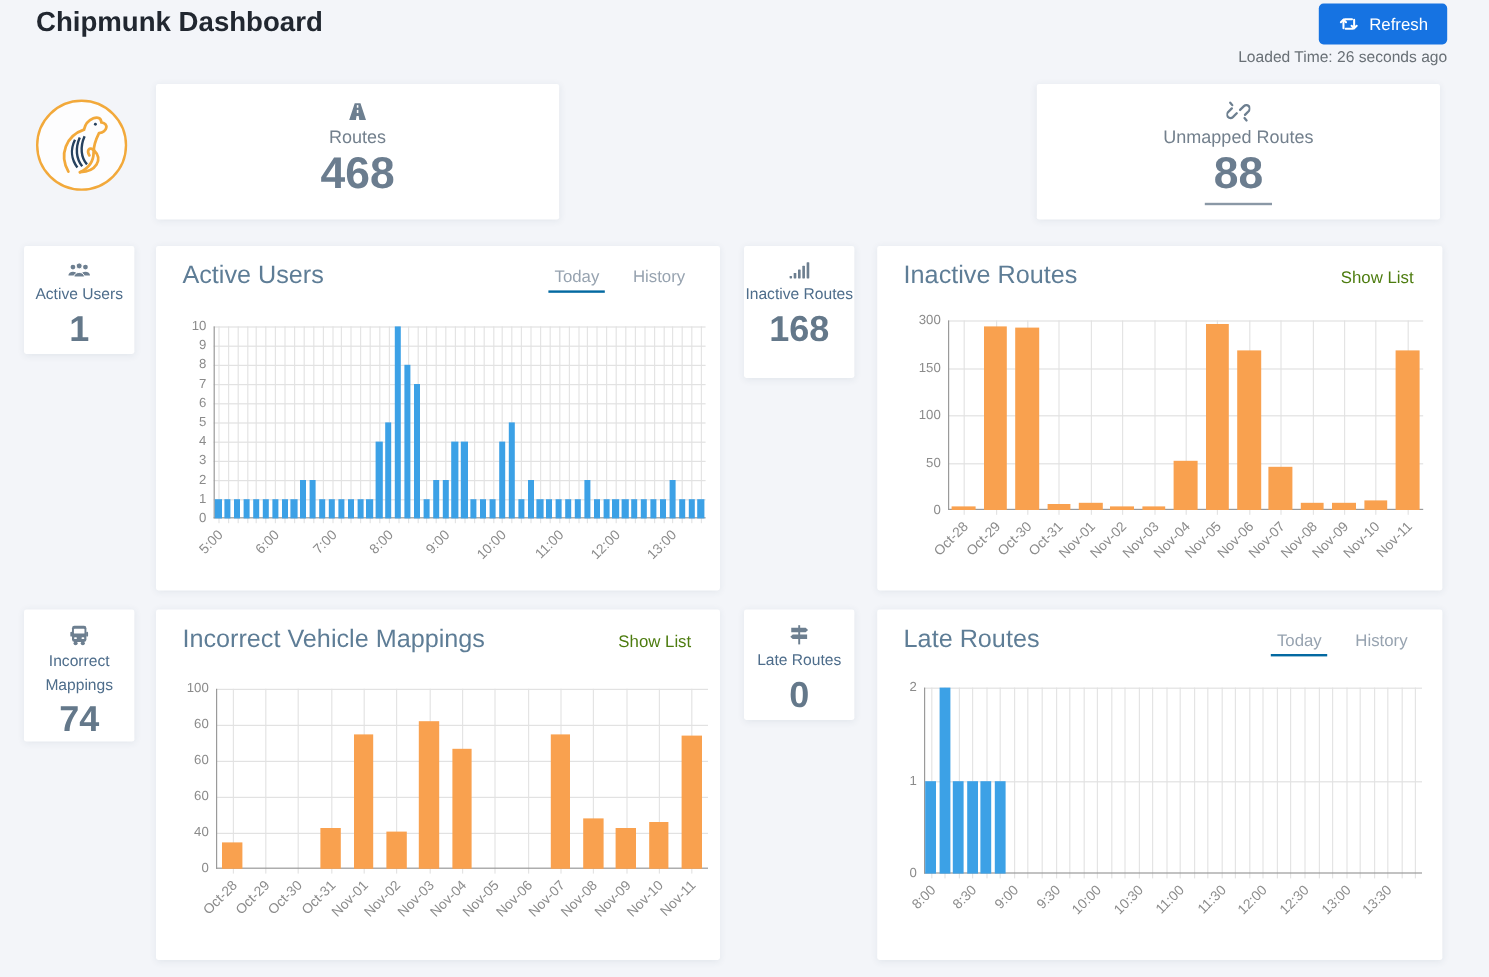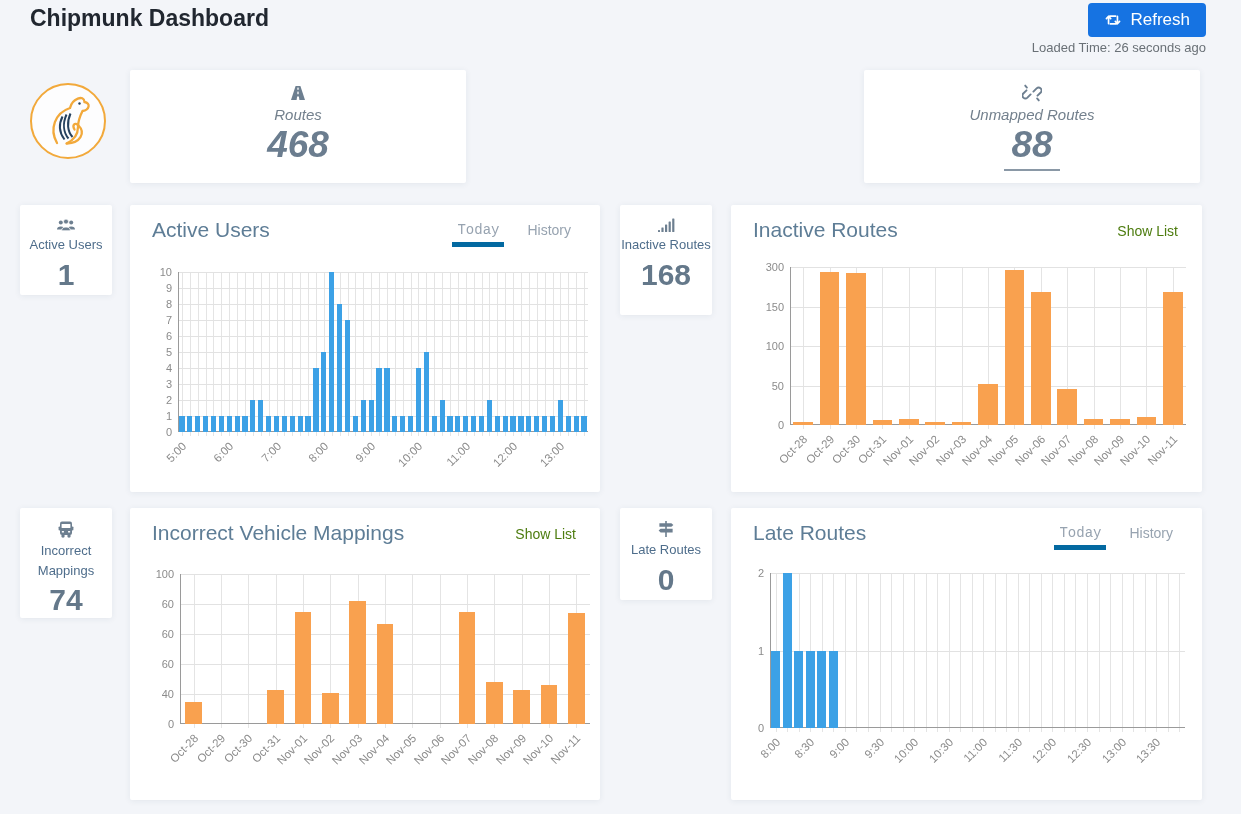--- a/index.html
+++ b/index.html
@@ -5,44 +5,44 @@
   * { margin:0; padding:0; box-sizing:border-box; }
   html,body { width:1241px; height:814px; }
   body { font-family:"Liberation Sans", sans-serif; background:#f3f5f9; position:relative; overflow:hidden; }
   #app { position:absolute; left:0; top:0; width:1241px; height:814px; }
 
   .card { position:absolute; background:#ffffff; border-radius:2px; box-shadow:0 1px 6px rgba(40,60,90,0.08); }
 
   
   .page-title { position:absolute; left:30px; top:5px; font-size:23px; font-weight:700; color:#212730; }
   .refresh-btn { position:absolute; right:35px; top:3px; height:34px; background:#1673e2; color:#fff;
-                 border:none; border-radius:4px; font-size:17px; font-family:"Liberation Sans",sans-serif;
+                 border:none; border-radius:4px; font-size:14px; font-family:"Liberation Sans",sans-serif;
                  display:flex; align-items:center; gap:8px; padding:0 16px; cursor:pointer; }
   .loaded-time { position:absolute; right:35px; top:40px; font-size:13px; color:#697076; }
 
   
   .logo { position:absolute; left:28px; top:81px; width:80px; height:80px; }
 
   
-  .stat-card { width:336px; height:113px; top:70px; text-align:center; padding-top:13px;font-style:italic; }
+  .stat-card { width:336px; height:113px; top:70px; text-align:center; padding-top:13px; }
   .stat-icon { height:20px; margin-bottom:3px; }
   .stat-label { font-size:15px; color:#73808d; }
   .stat-value { font-size:37px; font-weight:700; color:#6b7d8f; margin-top:2px; line-height:1.1; }
   .stat-value .u { display:inline-block; border-bottom:2px solid #8a98a6; padding:0 7px 3px; }
 
   
   .mini-card { width:92px; text-align:center; padding-top:12px; }
   .mini-label { font-size:13px; color:#4e6d8b; line-height:1.5; margin-top:2px; }
   .mini-value { font-size:30px; font-weight:600; color:#64788a; margin-top:3px; }
 
   
   .panel-title { position:absolute; left:22px; top:13px; font-size:21px; font-weight:400; color:#5e7d96; }
   .tabs { position:absolute; right:24px; top:17px; font-size:14px; color:#97a3b0; display:flex; gap:18px; }
   .tab { cursor:pointer; padding:0 5px 4px; }
-  .tab.active { border-bottom:5px solid #0369a1;font-family:Liberation Mono, monospace; }
+  .tab.active { border-bottom:2px solid #0369a1; }
   .show-list { position:absolute; right:24px; top:18px; font-size:14px; color:#4d7c0f; cursor:pointer; }
 
   .chart { position:absolute; left:0; top:56px; width:100%; height:230px; }
   .vgrid { position:absolute; width:1px; background:#e4e4e4; }
   .hgrid { position:absolute; height:1px; background:#e2e2e2; }
   .plotbox { position:absolute; border-left:1px solid #9a9a9a; border-bottom:1px solid #9a9a9a; }
   .bar { position:absolute; }
   .ylab { position:absolute; font-size:11px; color:#8b8b8b; text-align:right; width:34px; }
   .xlab { position:absolute; font-size:11.5px; color:#8b8b8b; text-align:right; width:54px;
           transform:rotate(-45deg); transform-origin:100% 0; white-space:nowrap; }

